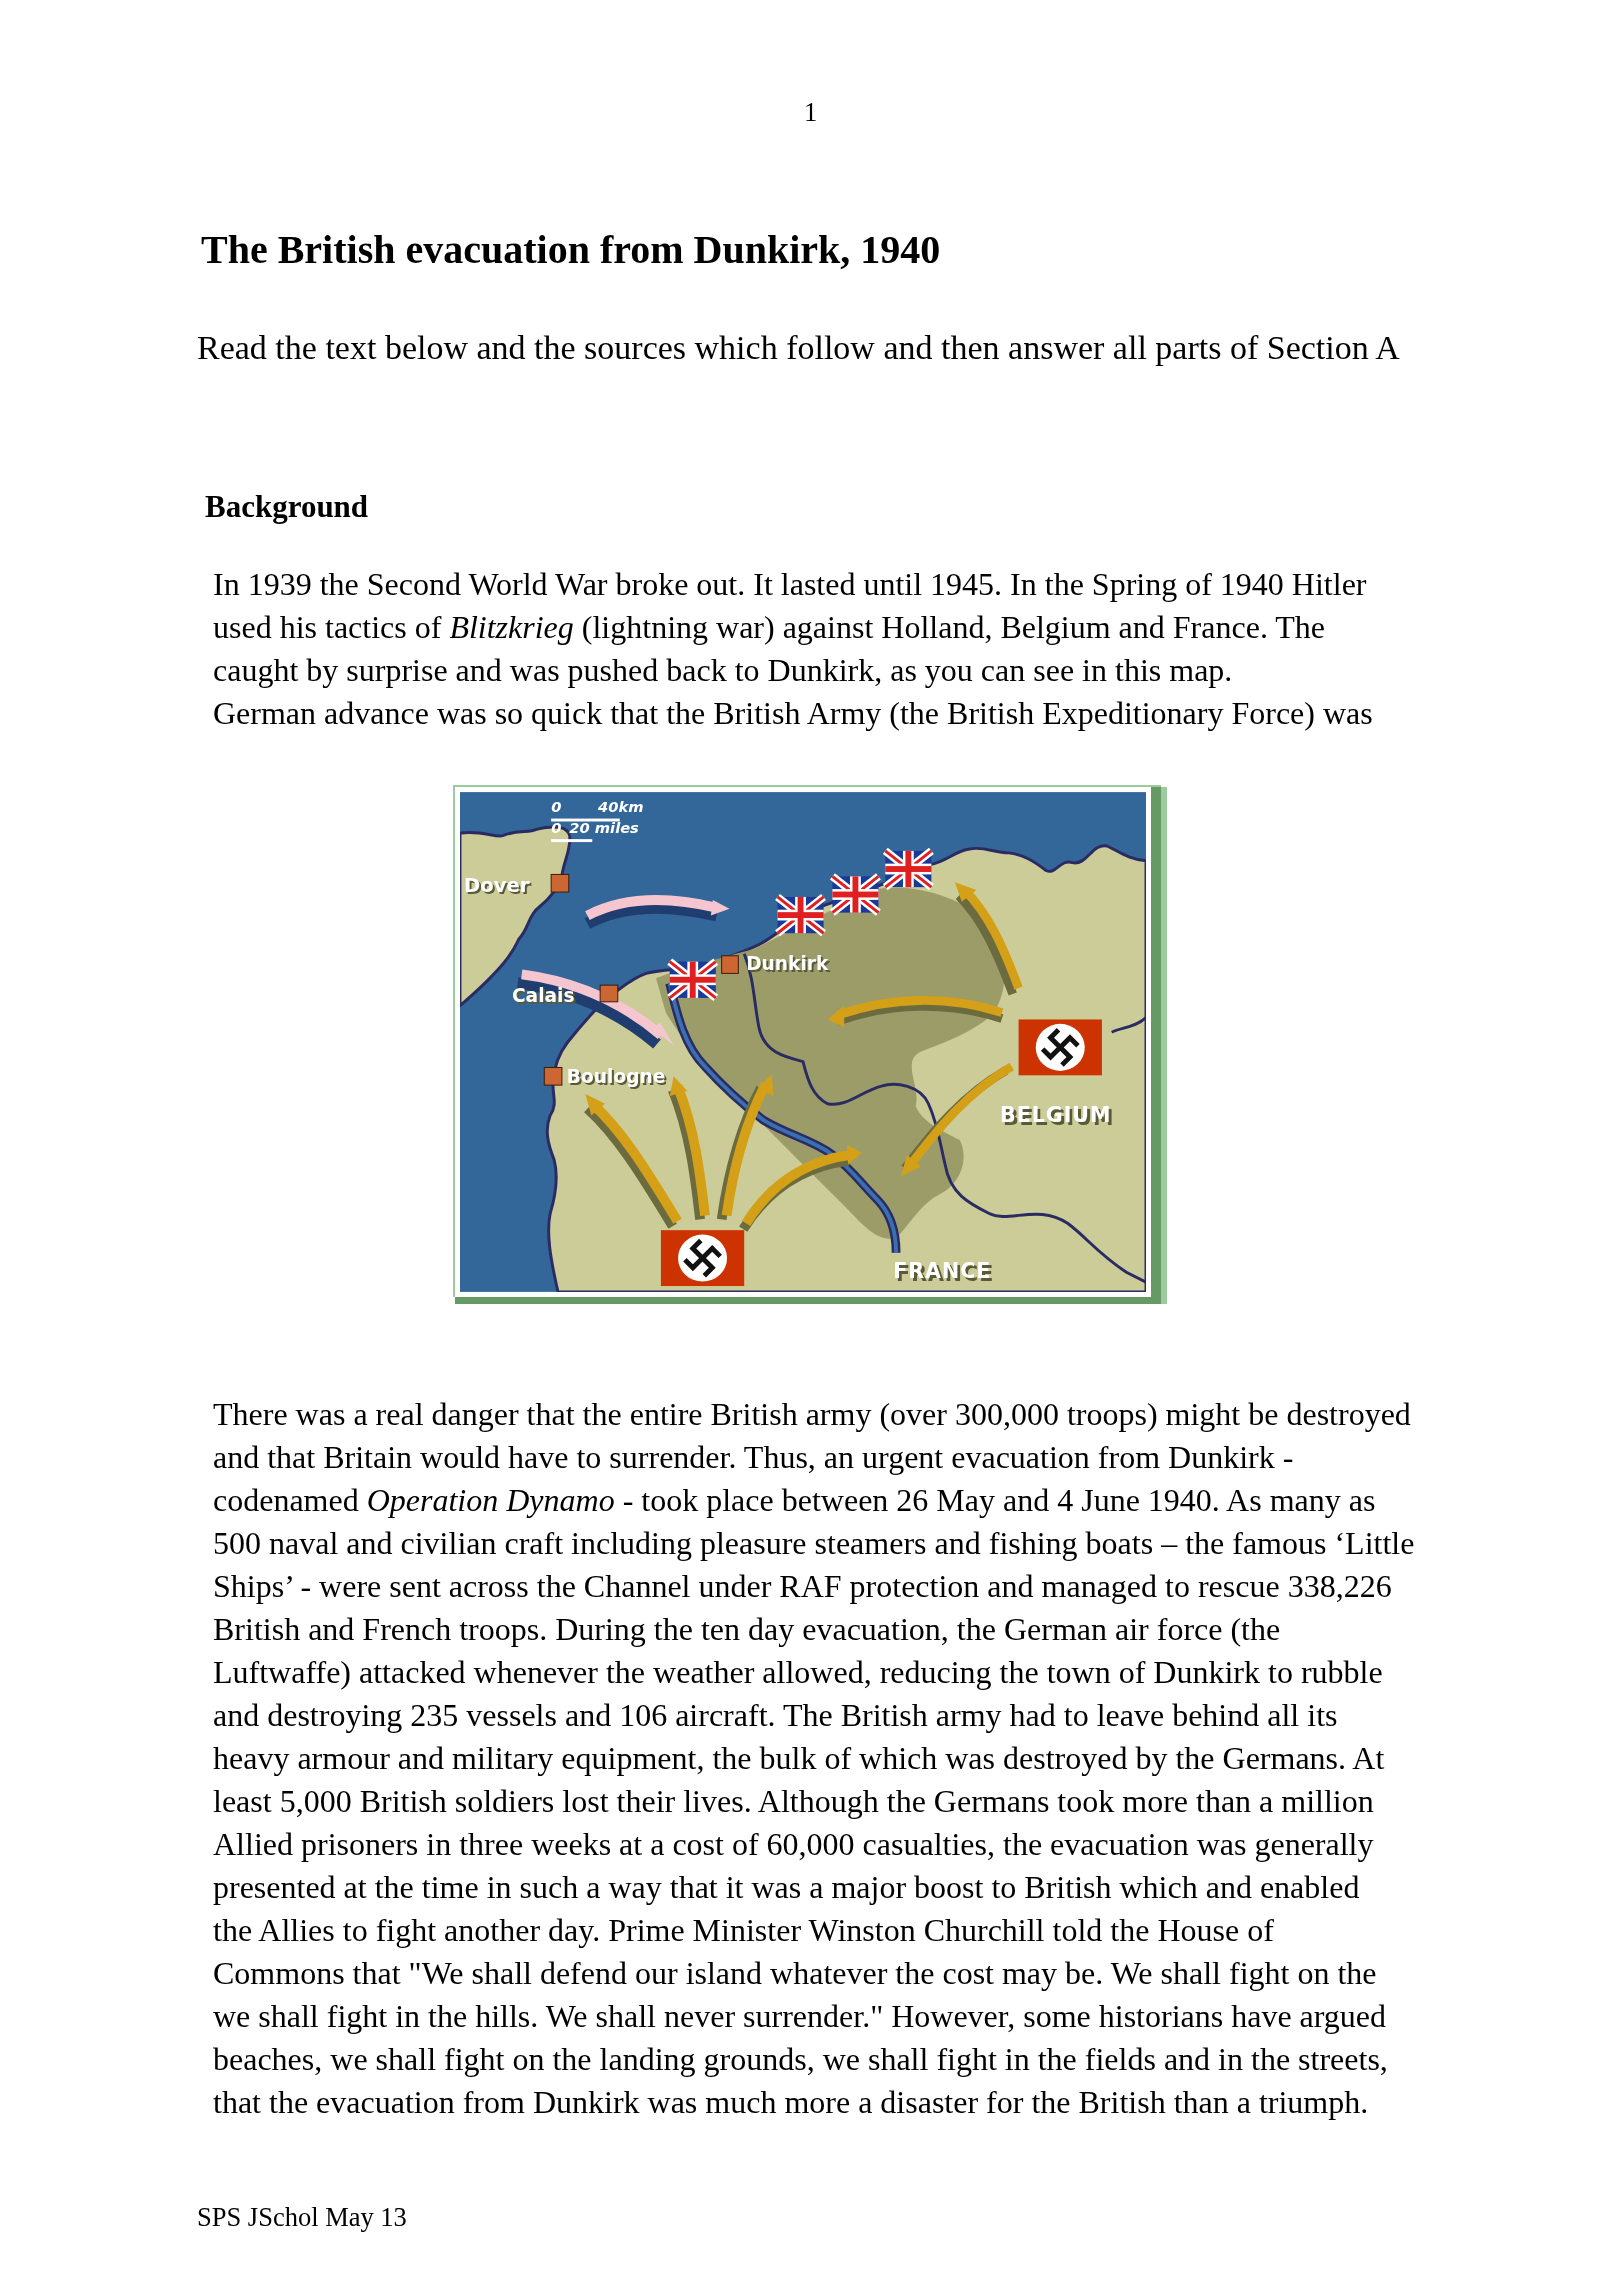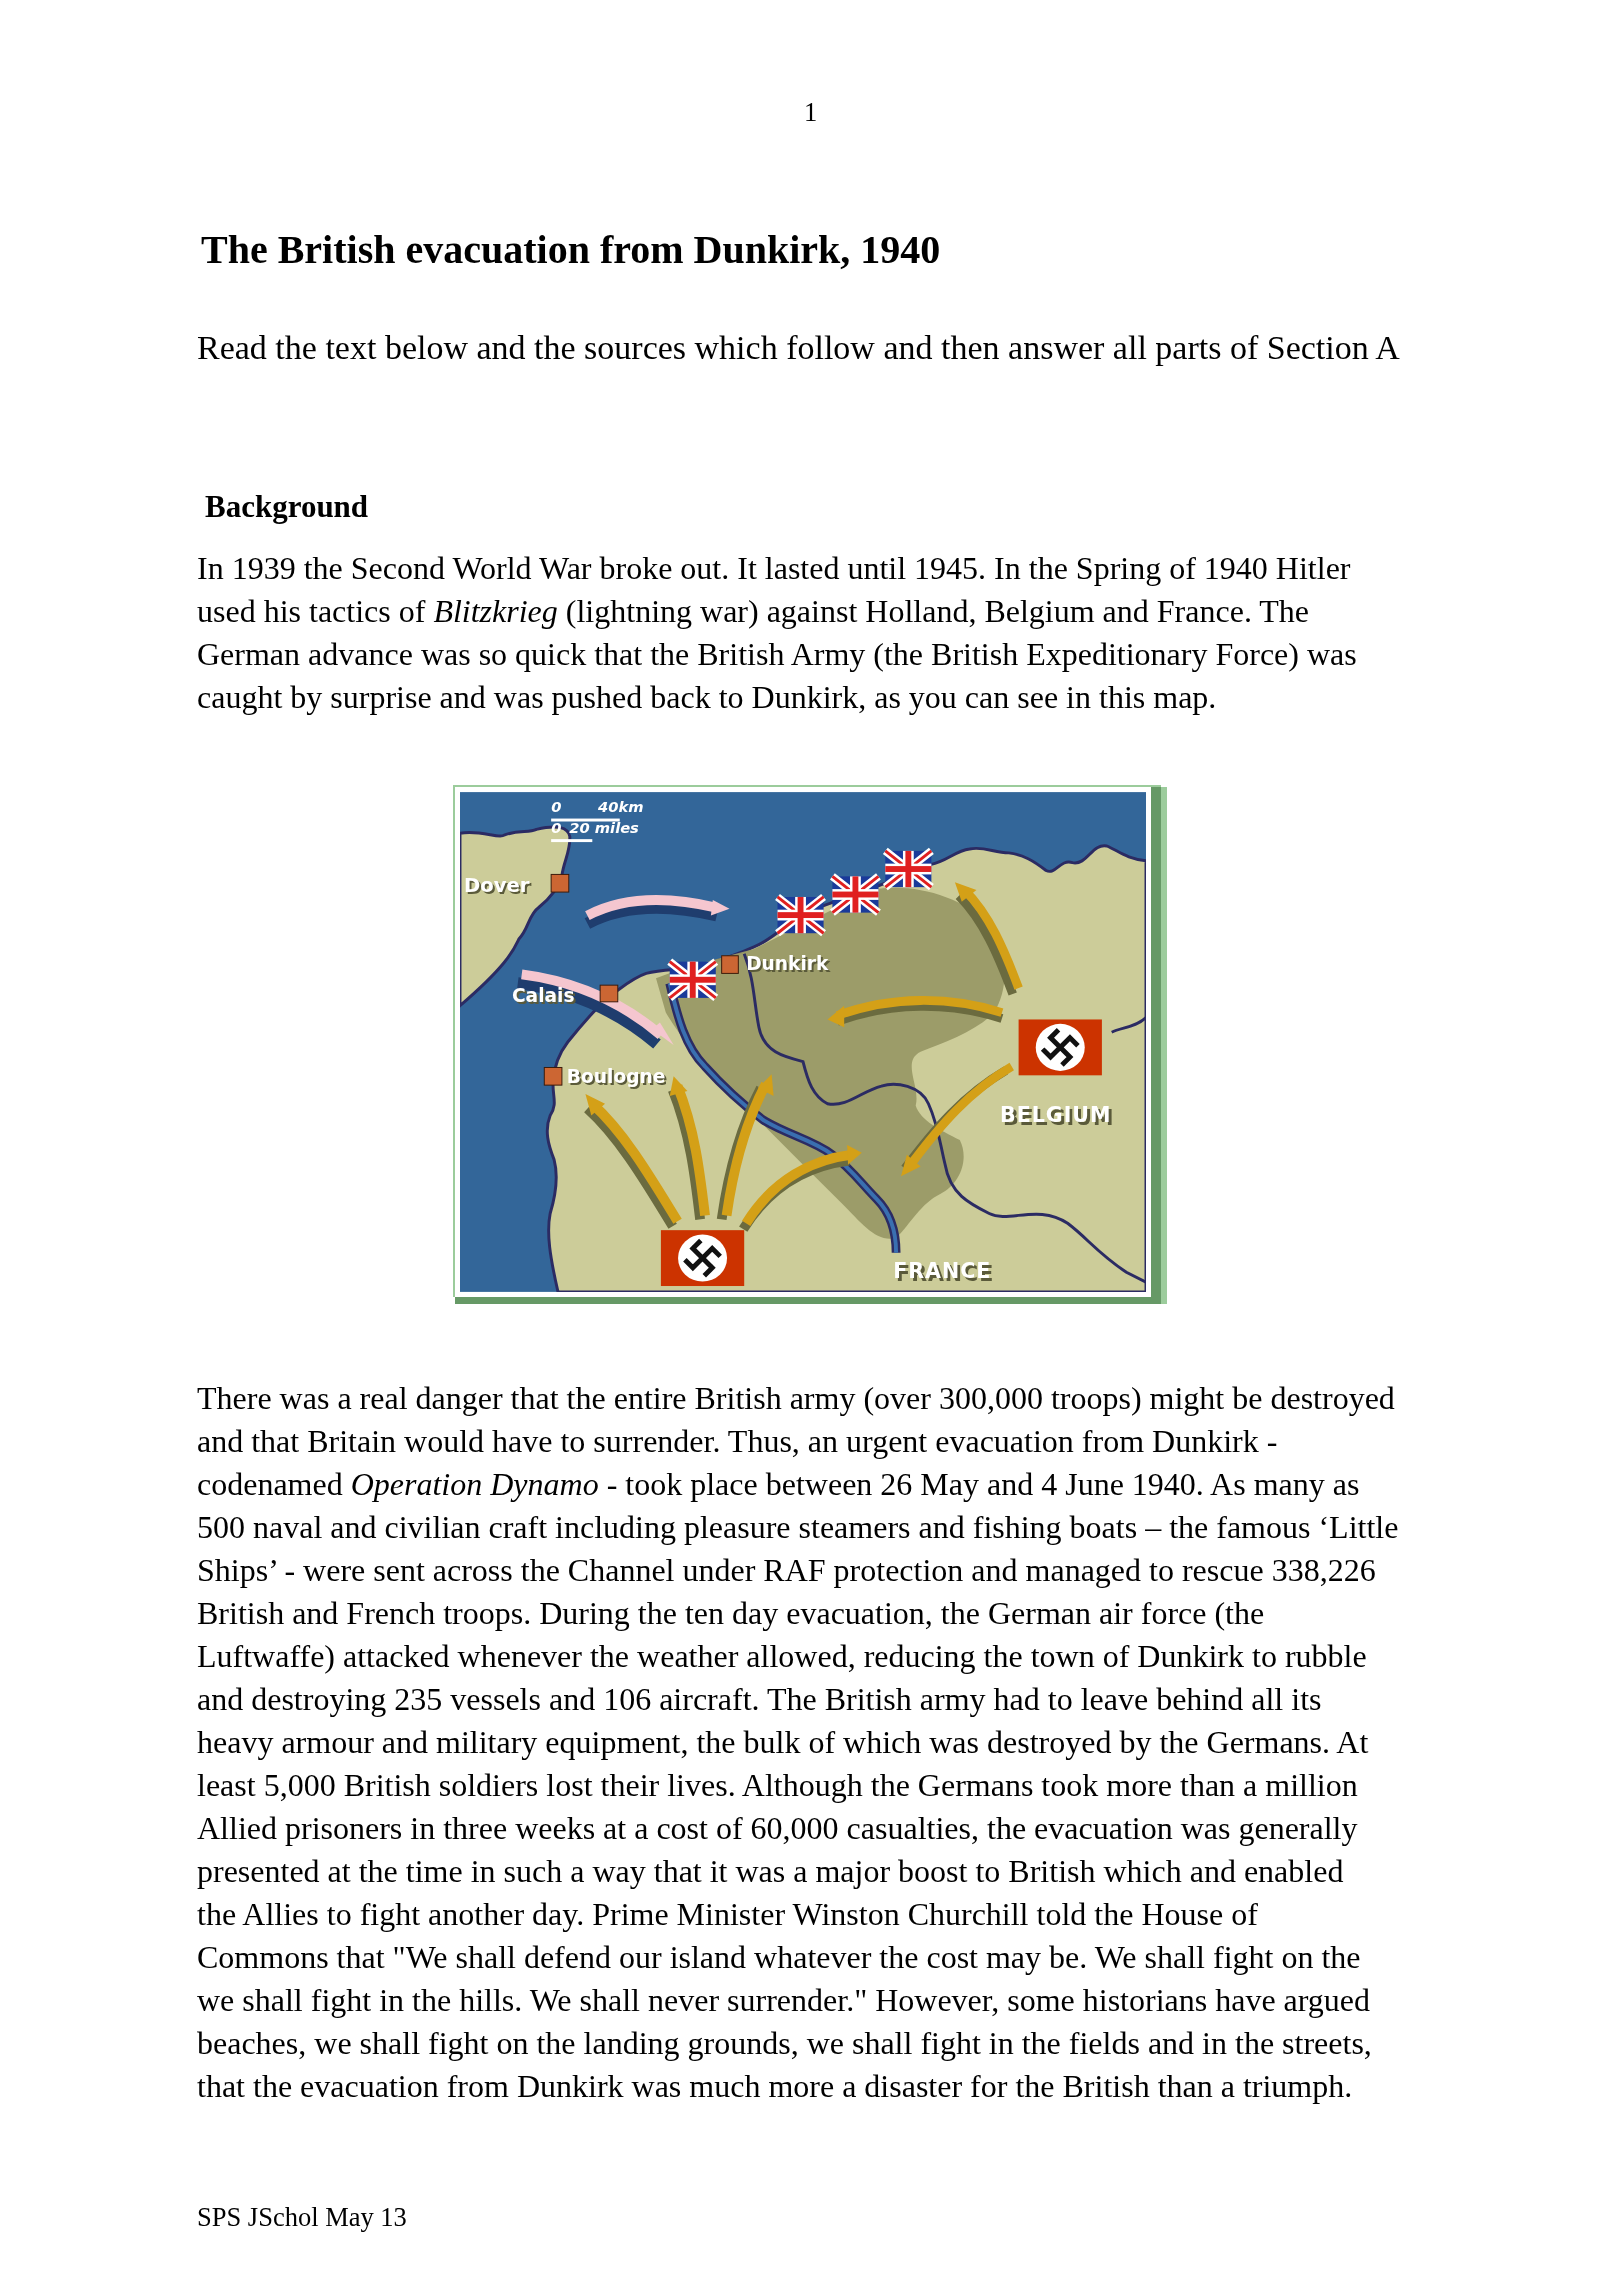--- a/index.html
+++ b/index.html
@@ -3,21 +3,21 @@
 <meta charset="utf-8">
 <style>
   html, body { margin: 0; padding: 0; background: #ffffff; }
   body { width: 1621px; height: 2293px; position: relative; overflow: hidden;
          font-family: "Liberation Serif", "DejaVu Serif", serif; color: #000; }
   .page-number { position: absolute; left: 0; width: 1621px; top: 98px; text-align: center;
                  font-size: 26.5px; line-height: 29px; }
   .title { position: absolute; left: 197px; top: 222px; margin: 4px; font-size: 40px; font-weight: bold; line-height: 47px; white-space: nowrap; }
   .instructions { position: absolute; left: 197px; top: 326px; width: 1274px; margin: 0; font-size: 34px; font-weight: normal; line-height: 43px; }
   .section-heading { position: absolute; left: 197px; top: 479px; margin: 8px; font-size: 31px; font-weight: bold; line-height: 39px; }
-  .para { position: absolute; left: 197px; width: 1274px; margin: 0; font-size: 32px; line-height: 43px; }
+  .para { position: absolute; left: 197px; width: 1274px; margin: 16px; font-size: 32px; line-height: 43px; }
   .para .line { display: block; white-space: nowrap; }
   .para1 { top: 547px; }
   .para2 { top: 1377px; }
   .footer { position: absolute; left: 197px; top: 2202px; font-size: 26.5px; line-height: 31px; }
 
   .map-frame { position: absolute; left: 453px; top: 785px; width: 716px; height: 520px; }
   .map-frame .light { position: absolute; background: #9ccc9c; }
   .map-frame .dark { position: absolute; background: #669966; }
   .map-svg { position: absolute; left: 6.9px; top: 6.9px; width: 686px; height: 500px; display: block; }
   .map-label { font-family: "DejaVu Sans", "Liberation Sans", sans-serif; font-weight: bold; fill: #ffffff;
@@ -34,22 +34,22 @@
 
 <div class="instructions">
   <div>Read the text below and the sources which follow and then answer all parts of Section A</div>
 </div>
 
 <h2 class="section-heading">Background</h2>
 
 <div class="para para1">
     <span class="line"><span>In 1939 the Second World War broke out. It lasted until 1945. In the Spring of 1940 Hitler</span></span>
     <span class="line"><span>used his tactics of </span><i>Blitzkrieg</i><span> (lightning war) against Holland, Belgium and France. The</span></span>
+    <span class="line"><span>caught by surprise and was pushed back to Dunkirk, as you can see in this map.</span></span>
     <span class="line"><span>German advance was so quick that the British Army (the British Expeditionary Force) was</span></span>
-    <span class="line"><span>caught by surprise and was pushed back to Dunkirk, as you can see in this map.</span></span>
   </div>
 
 <div class="map-frame">
   <div class="light" style="left:0;top:0;width:708px;height:2px;"></div>
   <div class="light" style="left:0;top:0;width:2px;height:512px;"></div>
   <div class="dark" style="left:2px;top:512px;width:706px;height:6.9px;"></div>
   <div class="dark" style="left:698px;top:2px;width:9.8px;height:517px;"></div>
   <div class="light" style="left:708px;top:2px;width:5.9px;height:517px;"></div>
 
   <svg class="map-svg" viewBox="0 0 700 510" xmlns="http://www.w3.org/2000/svg">

